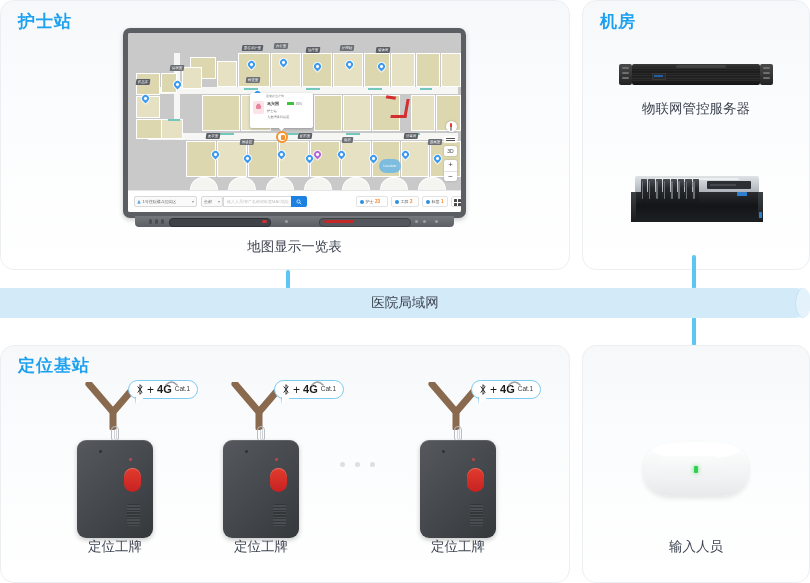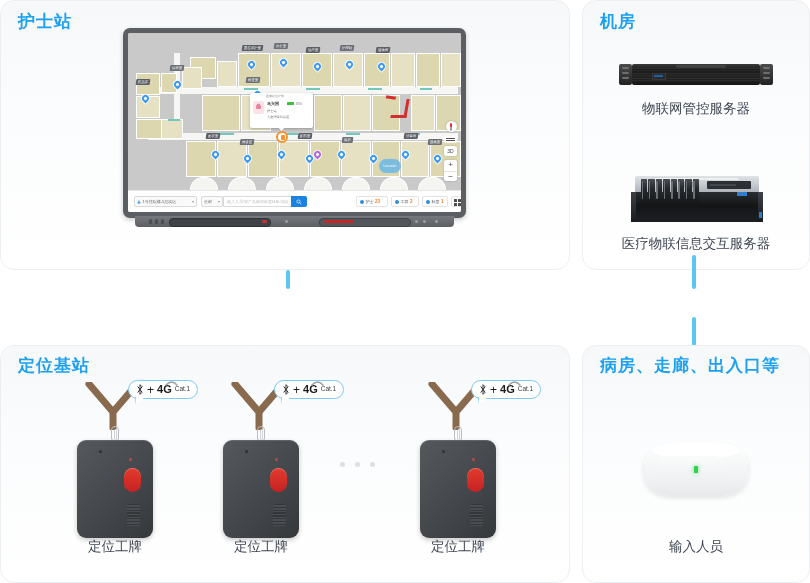--- a/index.html
+++ b/index.html
@@ -578,20 +578,21 @@
         <span class="bz b3"></span>
       <span class="slider s1"></span>
       <span class="dot d1"></span>
       <span class="slider s2"></span>
       <span class="dot d2"></span>
         <span class="dot d3"></span>
         <span class="dot d4"></span>
     </div>
   </div>
 
+  <div class="caption" style="left:123px;top:238px;width:343px;">地图显示一览表</div>
 
   <div class="panel" id="panel-server"></div>
   <div class="panel-title" style="left:600px;top:10px;">机房</div>
 
   <div class="srv1">
     <div class="ear l">
         <i></i>
         <i></i>
         <i></i>
       </div>
@@ -617,25 +618,27 @@
         <i></i>
         <i></i>
         <i></i>
         <i></i>
         <i></i>
       </div>
     <div class="optic"></div>
     <div class="lbl"></div>
     <div class="rail r"></div>
   </div>
-  <div class="caption" style="left:582px;top:235px;width:228px;">医疗物联信息交互服务器</div>
 
   <div class="conn" id="conn-left"></div>
   <div class="conn" id="conn-right1"></div>
   <div class="conn" id="conn-right2"></div>
+  <div id="lan-bar">
+    <div id="lan-label">医院局域网</div>
+  </div>
 
   <div class="panel" id="panel-staff"></div>
   <div class="panel-title" style="left:18px;top:354px;">定位基站</div>
 
   <div class="badgecard" style="left:50px;top:382px;">
     <svg class="lanyard" viewBox="0 0 60 48">
       <path d="M4 2 L28 30 L28 46" stroke="#8a6a4f" stroke-width="7" fill="none" stroke-linecap="round" stroke-linejoin="round"></path>
       <path d="M52 2 L28 30" stroke="#8a6a4f" stroke-width="7" fill="none" stroke-linecap="round"></path>
     </svg>
     <div class="clip"></div>
@@ -714,21 +717,20 @@
         <svg class="wavearc" viewBox="0 0 13 6">
           <path d="M1 5 Q6.5 -1 12 5" fill="none" stroke="#9aa0a6" stroke-width="1.6" stroke-linecap="round"></path>
         </svg>
       </span>
       <span class="cat">Cat.1</span>
     </div>
   </div>
   <div class="caption" style="left:393px;top:538px;width:130px;">定位工牌</div>
 
   <div class="panel" id="panel-room"></div>
-  <div class="panel-title" style="left:600px;top:354px;">病房、走廊、出入口等</div>
 
   <div class="station">
     <div class="halo"></div>
     <div class="shell"></div>
     <div class="face"></div>
     <div class="led"></div>
   </div>
   <div class="caption" style="left:582px;top:538px;width:228px;">输入人员</div>
 
 </div>

